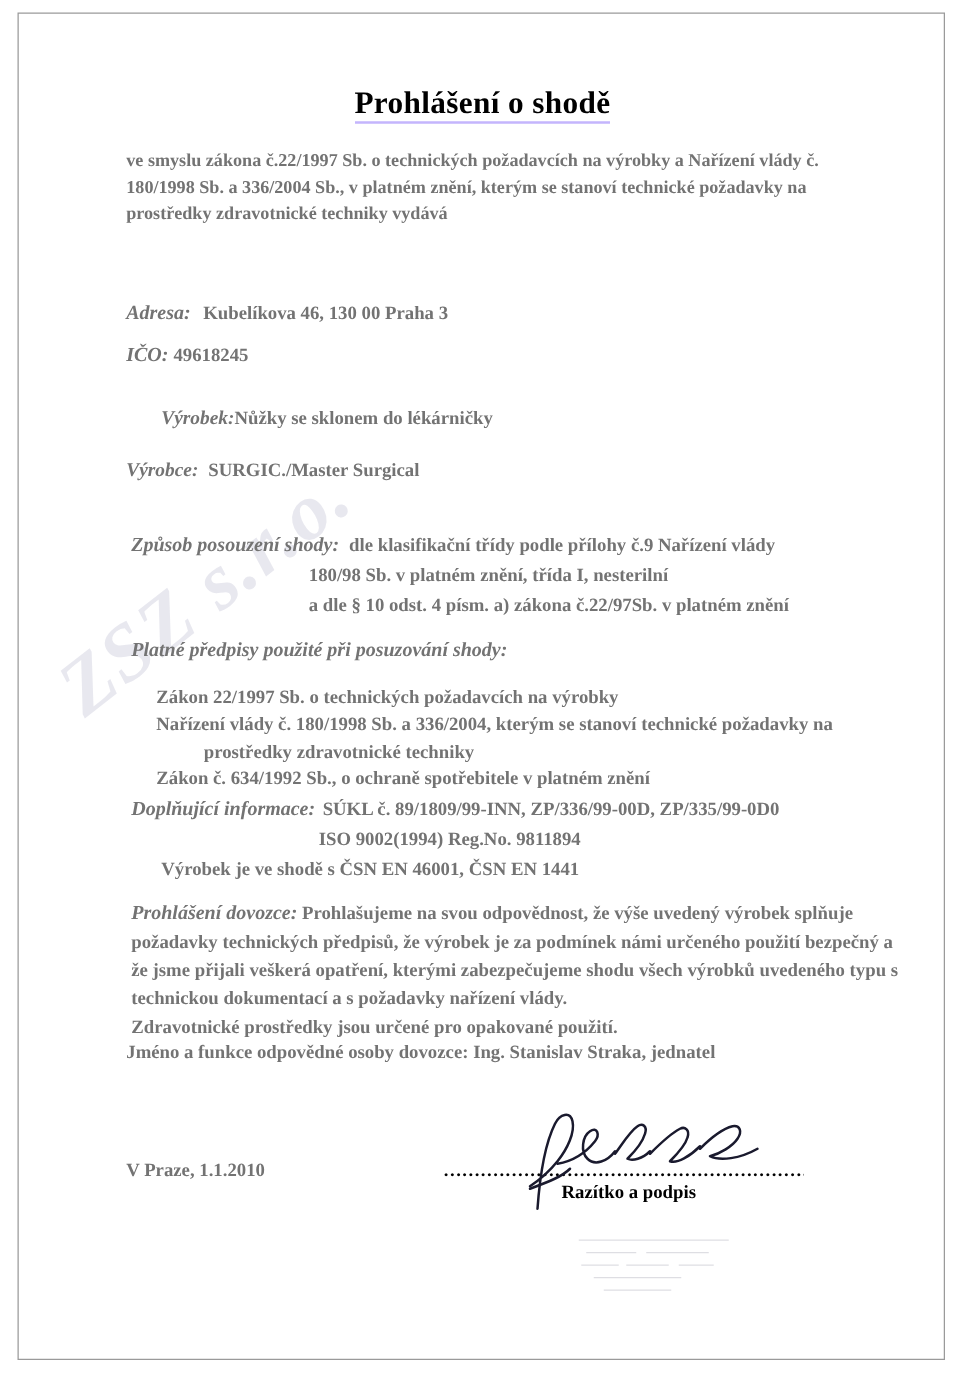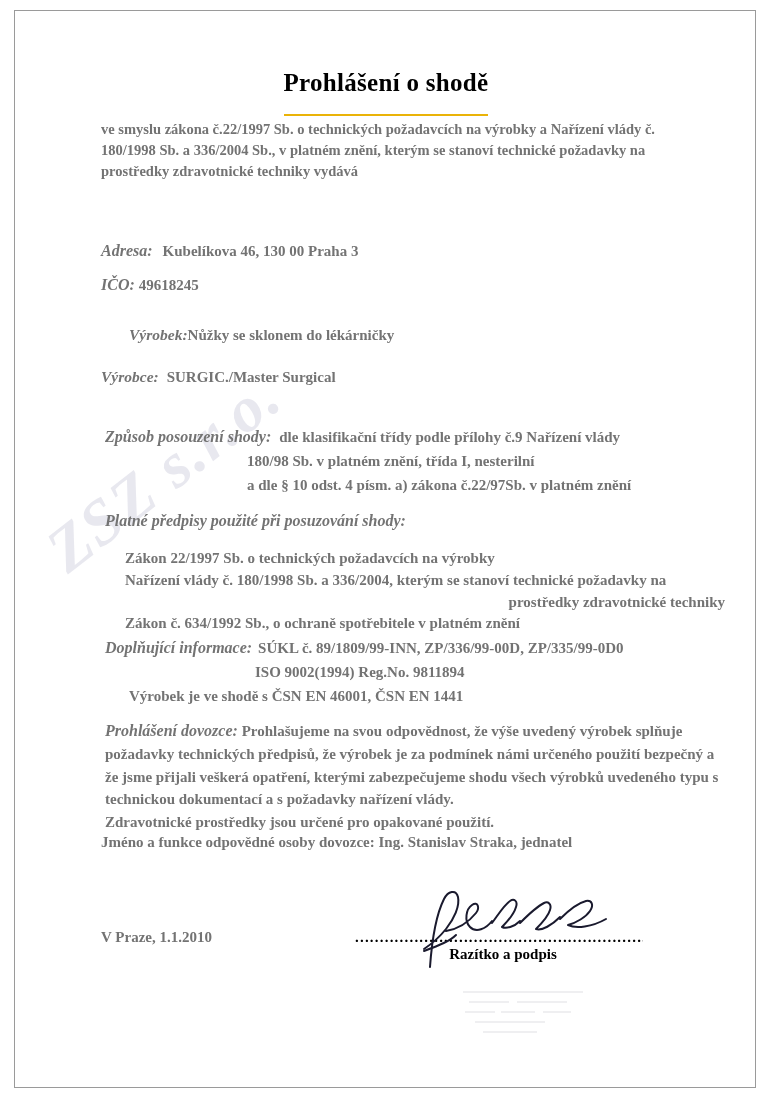--- a/index.html
+++ b/index.html
@@ -67,22 +67,22 @@
     left: 0;
     width: 742px;
     top: 58px;
     margin: 0;
     text-align: center;
     font-size: 25px;
     font-weight: bold;
     letter-spacing: 0.3px;
   }
   h1.title .u {
-    border-bottom: 2px solid #eab308;
-    padding-bottom: 18px;
+    border-bottom: 2px solid #c4b5fd;
+    padding-bottom: 1px;
   }
   .blk {
     position: absolute;
     font-size: 15px;
     line-height: 1.38;
     color: #737373;
   }
   .intro {
     left: 86px;
     top: 108px;
@@ -117,21 +117,21 @@
   .row-vyrobce .val { font-weight: bold; font-size: 15px; margin-left: 8px; }
 
   .zpusob { left: 90px; top: 415px; width: 600px; }
   .zpusob .lbl { font-style: italic; font-weight: bold; font-size: 16px; }
   .zpusob .l1 { font-weight: bold; font-size: 15px; margin-left: 8px; text-align: right; }
   .zpusob .l2 { display: block; margin-left: 142px; font-weight: bold; font-size: 15px; margin-top: 3px;}
   .zpusob .l3 { display: block; margin-left: 142px; font-weight: bold; font-size: 15px; margin-top: 3px;}
 
   .predpisy-h { left: 90px; top: 499px; font-style: italic; font-weight: bold; font-size: 16px; }
   .predpisy-list { left: 110px; top: 537px; width: 600px; font-weight: bold; font-size: 15px; line-height: 1.45; }
-  .predpisy-list .ind { display: block; margin-left: 38px; text-align: right; }
+  .predpisy-list .ind { display: block; margin-left: 38px; }
 
   .dopl { left: 90px; top: 626px; width: 620px; }
   .dopl .lbl { font-style: italic; font-weight: bold; font-size: 16px; }
   .dopl .l1 { font-weight: bold; font-size: 15px; margin-left: 6px; }
   .dopl .l2 { display: block; margin-left: 150px; font-weight: bold; font-size: 15px; margin-top: 3px; }
   .dopl .l3 { display: block; margin-left: 24px; font-weight: bold; font-size: 15px; margin-top: 3px; }
 
   .prohl { left: 90px; top: 708px; width: 614px; font-weight: bold; font-size: 15px; line-height: 1.5; }
   .prohl .lbl { font-style: italic; font-weight: bold; font-size: 16px; }
 

